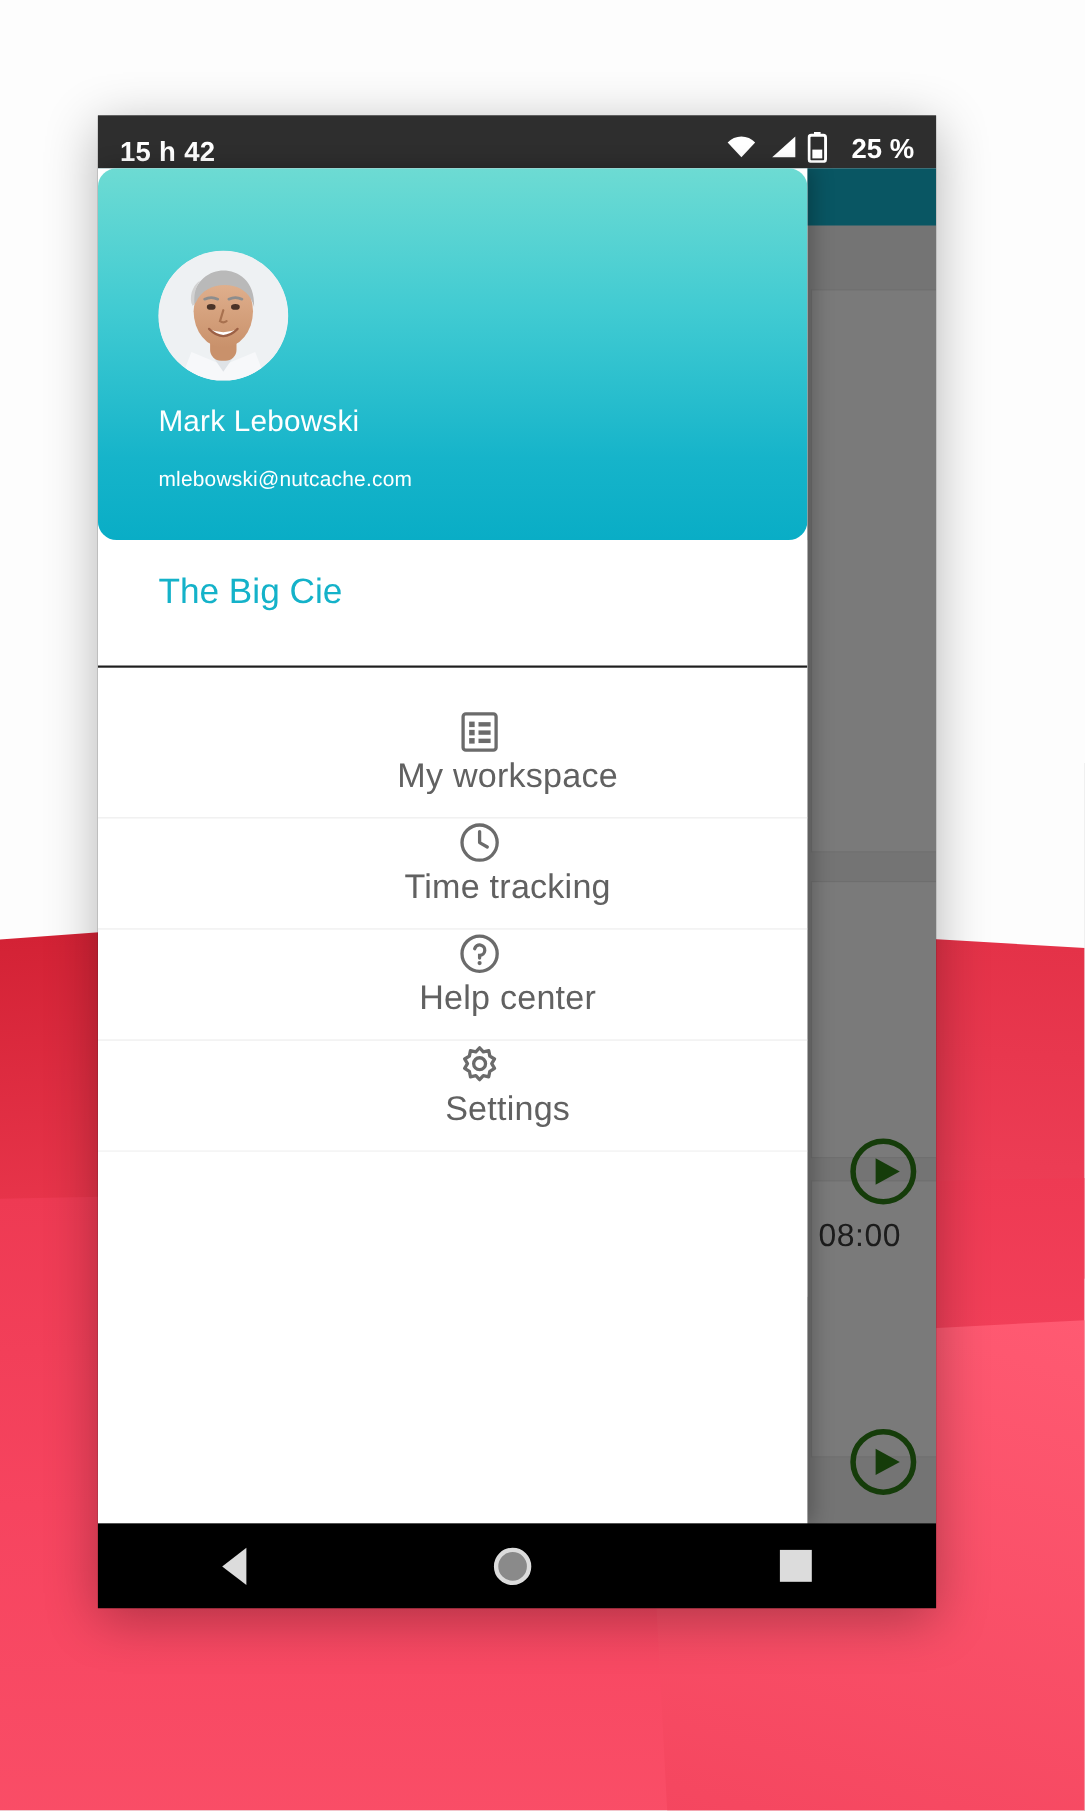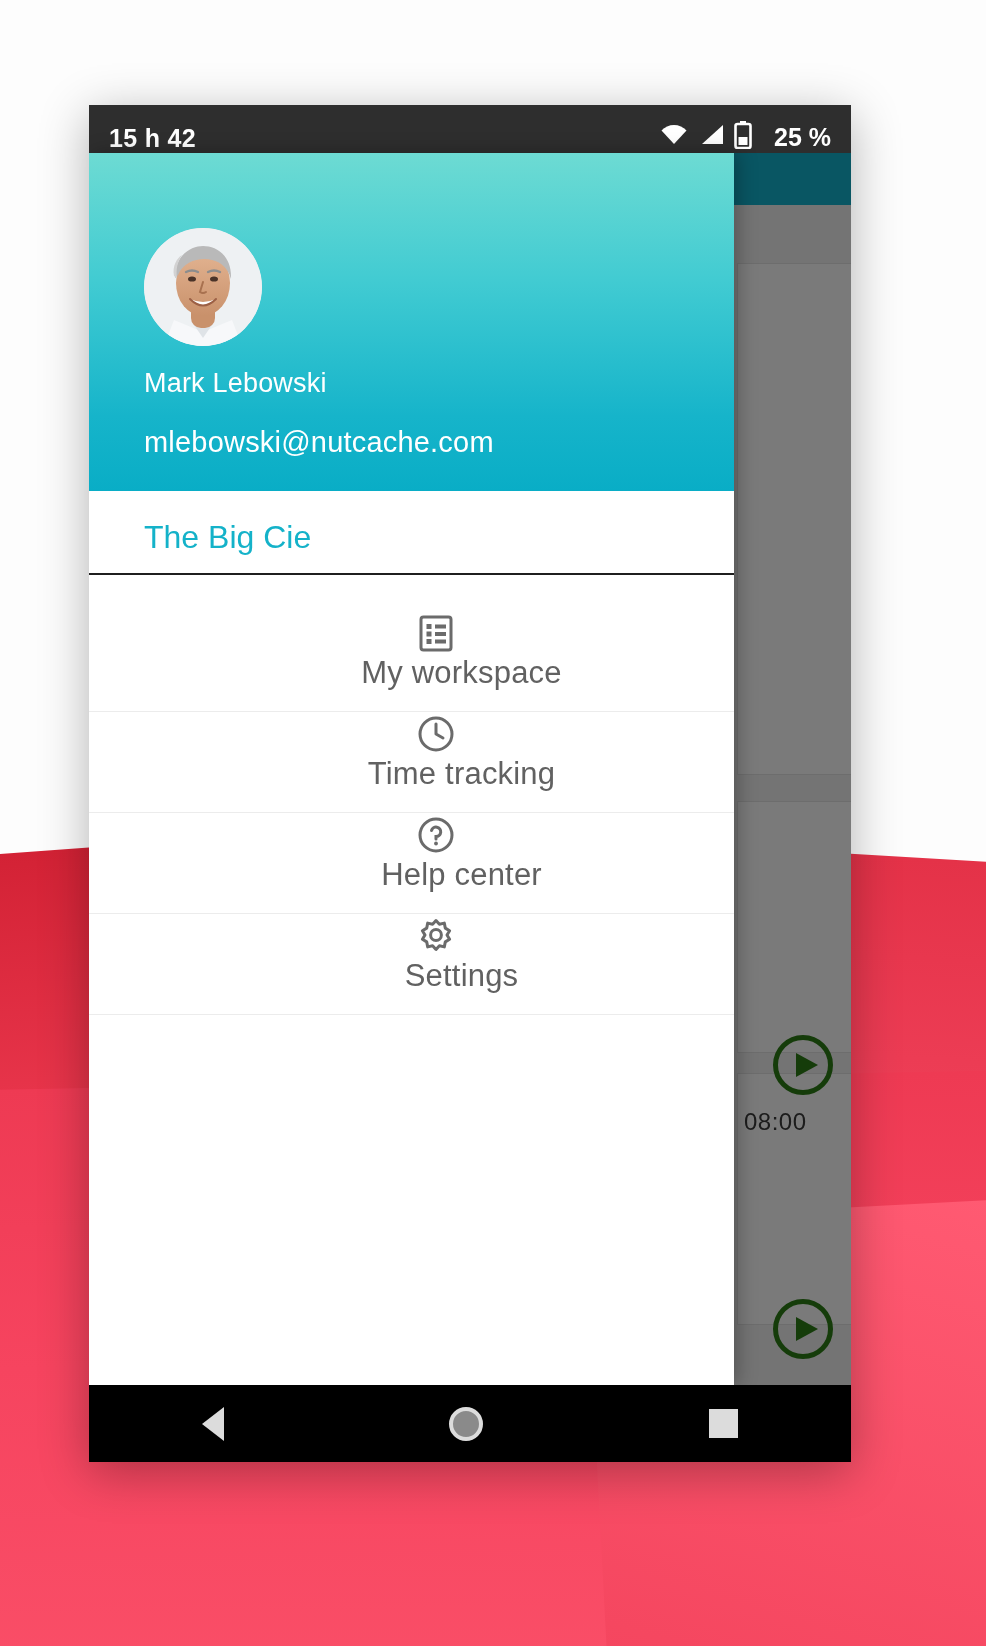--- a/index.html
+++ b/index.html
@@ -154,21 +154,21 @@
     border-left: 22px solid #2d7d16;
     border-top: 12px solid transparent;
     border-bottom: 12px solid transparent;
   }
   .play-1 { left: 684px; top: 882px; }
   .play-2 { left: 684px; top: 1146px; }
   .timer-label {
     position: absolute;
     left: 655px;
     top: 955px;
-    font-size: 24px;
+    font-size: 29px;
     color: #3c3c3c;
     letter-spacing: 0.5px;
   }
 
   .scrim {
     position: absolute;
     left: 0;
     top: 48px;
     width: 762px;
     height: 1232px;
@@ -185,20 +185,21 @@
     background: #ffffff;
     box-shadow: 4px 0 18px rgba(0,0,0,0.28);
     overflow: hidden;
   }
   .drawer-header {
     position: relative;
     width: 645px;
     height: 338px;
     background: linear-gradient(180deg, #6ddbd3 0%, #41cbd2 38%, #16b4ca 78%, #09adc6 100%);
     box-sizing: border-box;
+    border-radius: 17px;
   }
   .avatar {
     position: absolute;
     left: 55px;
     top: 75px;
     width: 118px;
     height: 118px;
     border-radius: 50%;
     overflow: hidden;
     background: #eceff1;
@@ -211,27 +212,27 @@
     top: 215px;
     color: #ffffff;
     font-size: 27px;
     letter-spacing: 0.2px;
   }
   .drawer-email {
     position: absolute;
     left: 55px;
     top: 273px;
     color: #ffffff;
-    font-size: 29px;
+    font-size: 19px;
     letter-spacing: 0.2px;
   }
 
   .org-row {
     position: relative;
-    height: 84px;
+    height: 116px;
     background: #ffffff;
     border-bottom: 2px solid #1f1f1f;
     box-sizing: border-box;
   }
   .org-name {
     position: absolute;
     left: 55px;
     top: 28px;
     color: #14b2c9;
     font-size: 32px;

